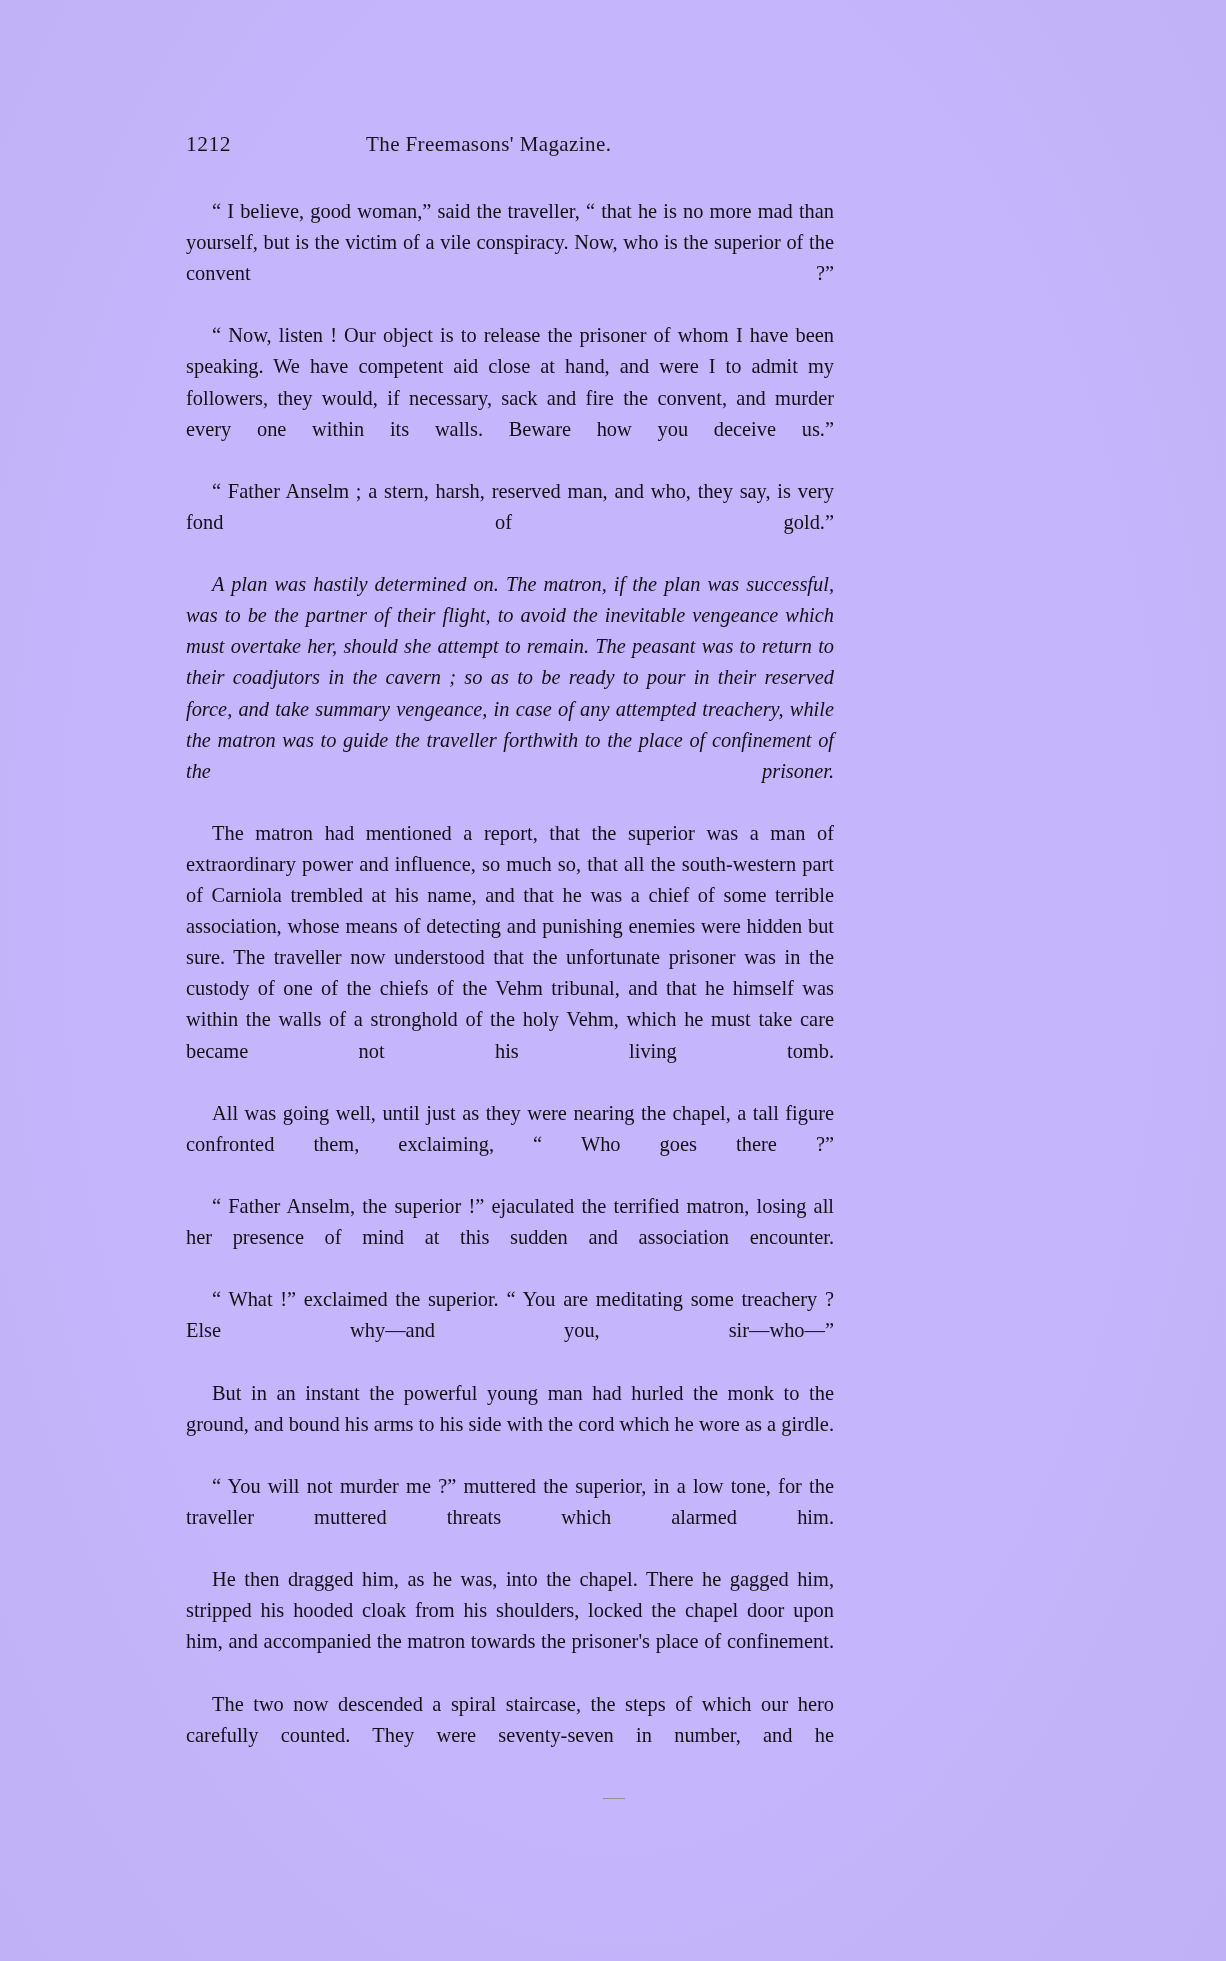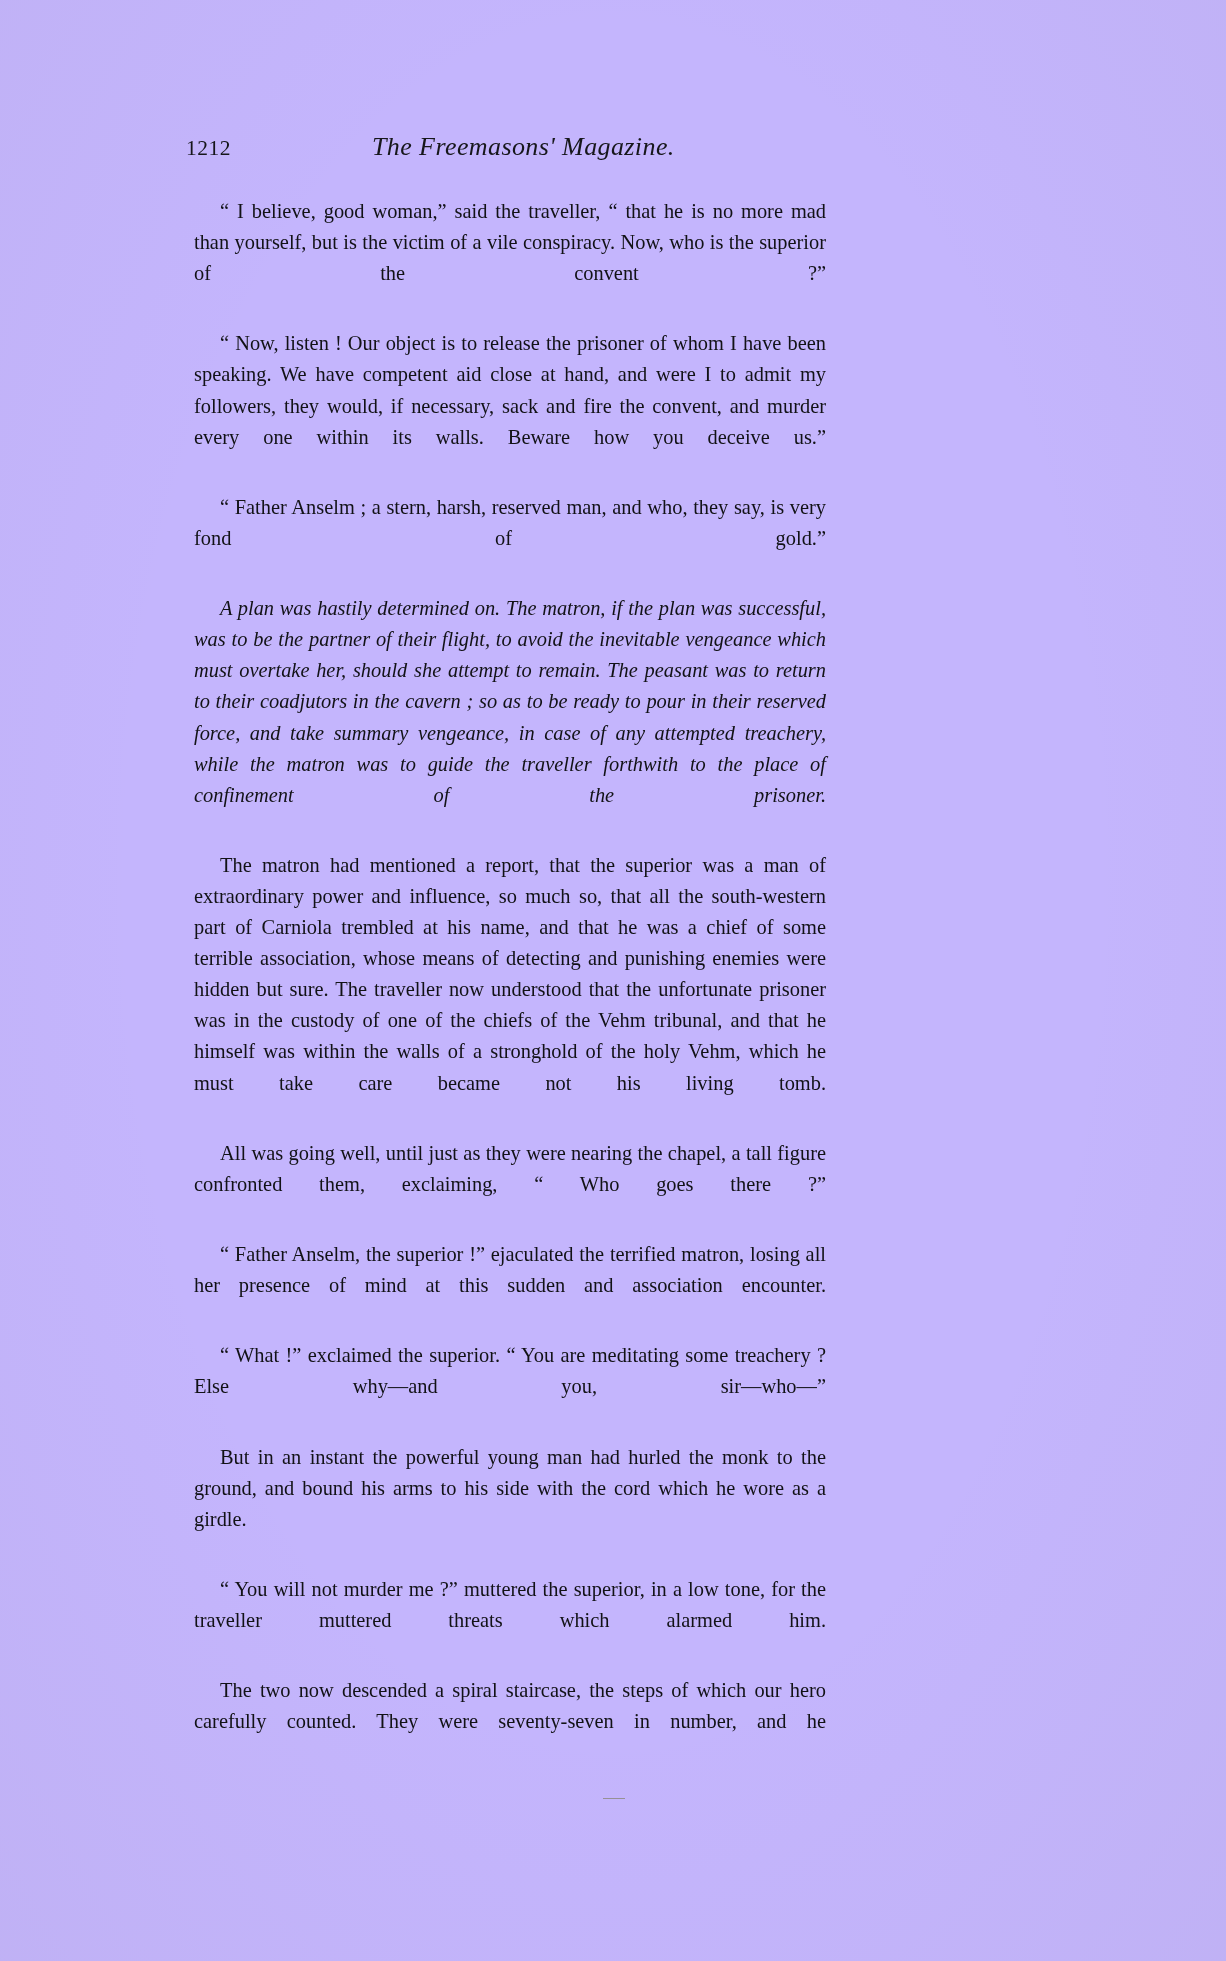--- a/index.html
+++ b/index.html
@@ -47,37 +47,35 @@
     font-family: "Liberation Serif", "DejaVu Serif", serif;
     font-size: 21.5px;
     color: #16161a;
     letter-spacing: 0.5px;
     width: 180px;
     flex: none;
   }
 
   .head-title {
     font-family: "Liberation Serif", "DejaVu Serif", serif;
-    font-style: italic;
-    font-size: 26px;
+    font-size: 21px;
     color: #17171b;
     letter-spacing: 0.4px;
     white-space: nowrap;
-    margin-left: 6px;
   }
 
   
   .body-text p {
     font-family: "Liberation Serif", "DejaVu Serif", serif;
     font-size: 20.4px;
     line-height: 31.1px;
     color: #121216;
     text-align: justify;
     text-justify: inter-word;
-    margin: 8px;
+    margin: 0;
     text-indent: 26px;
     -webkit-font-smoothing: none;
   }
 
   .body-text p.italic-lead {
     font-style: italic;
   }
 
   
   .body-text p::after {
@@ -114,19 +112,20 @@
       <p>“ I believe, good woman,” said the traveller, “ that he is no more mad than yourself, but is the victim of a vile conspiracy. Now, who is the superior of the convent ?”</p>
       <p>“ Now, listen ! Our object is to release the prisoner of whom I have been speaking. We have competent aid close at hand, and were I to admit my followers, they would, if necessary, sack and fire the convent, and murder every one within its walls. Beware how you deceive us.”</p>
       <p>“ Father Anselm ; a stern, harsh, reserved man, and who, they say, is very fond of gold.”</p>
       <p class="italic-lead">A plan was hastily determined on. The matron, if the plan was successful, was to be the partner of their flight, to avoid the inevitable vengeance which must overtake her, should she attempt to remain. The peasant was to return to their coadjutors in the cavern ; so as to be ready to pour in their reserved force, and take summary vengeance, in case of any attempted treachery, while the matron was to guide the traveller forthwith to the place of confinement of the prisoner.</p>
       <p>The matron had mentioned a report, that the superior was a man of extraordinary power and influence, so much so, that all the south-western part of Carniola trembled at his name, and that he was a chief of some terrible association, whose means of detecting and punishing enemies were hidden but sure. The traveller now understood that the unfortunate prisoner was in the custody of one of the chiefs of the Vehm tribunal, and that he himself was within the walls of a stronghold of the holy Vehm, which he must take care became not his living tomb.</p>
       <p>All was going well, until just as they were nearing the chapel, a tall figure confronted them, exclaiming, “ Who goes there ?”</p>
       <p>“ Father Anselm, the superior !” ejaculated the terrified matron, losing all her presence of mind at this sudden and association encounter.</p>
       <p>“ What !” exclaimed the superior. “ You are meditating some treachery ? Else why—and you, sir—who—”</p>
       <p>But in an instant the powerful young man had hurled the monk to the ground, and bound his arms to his side with the cord which he wore as a girdle.</p>
       <p>“ You will not murder me ?” muttered the superior, in a low tone, for the traveller muttered threats which alarmed him.</p>
+      <p>He then dragged him, as he was, into the chapel. There he gagged him, stripped his hooded cloak from his shoulders, locked the chapel door upon him, and accompanied the matron towards the prisoner's place of confinement.</p>
       <p>The two now descended a spiral staircase, the steps of which our hero carefully counted. They were seventy-seven in number, and he</p>
     </div>
 
   </div>
 
   <div class="foot-rule"></div>
 </div>
 
 </body></html>

